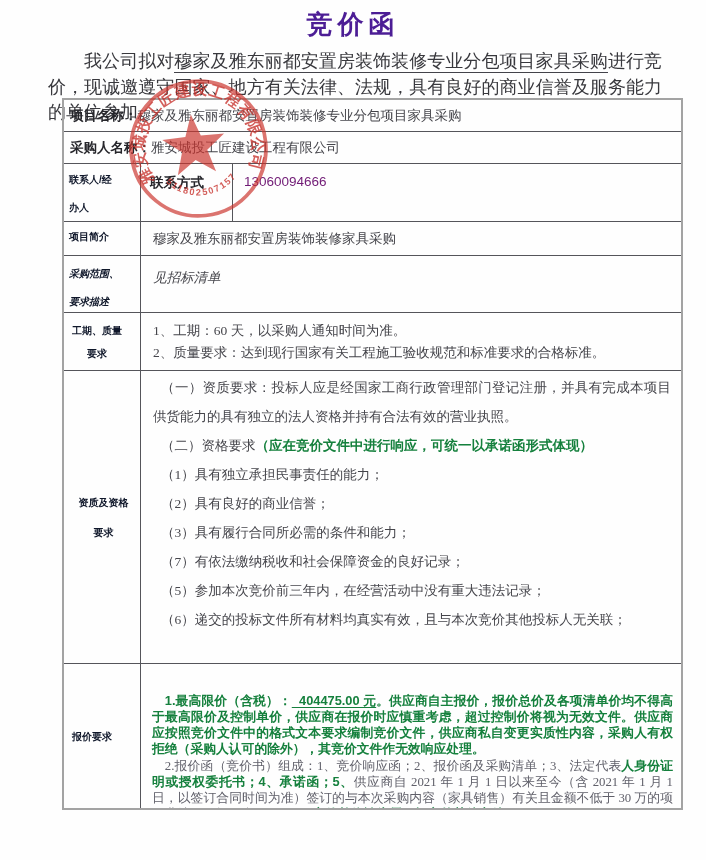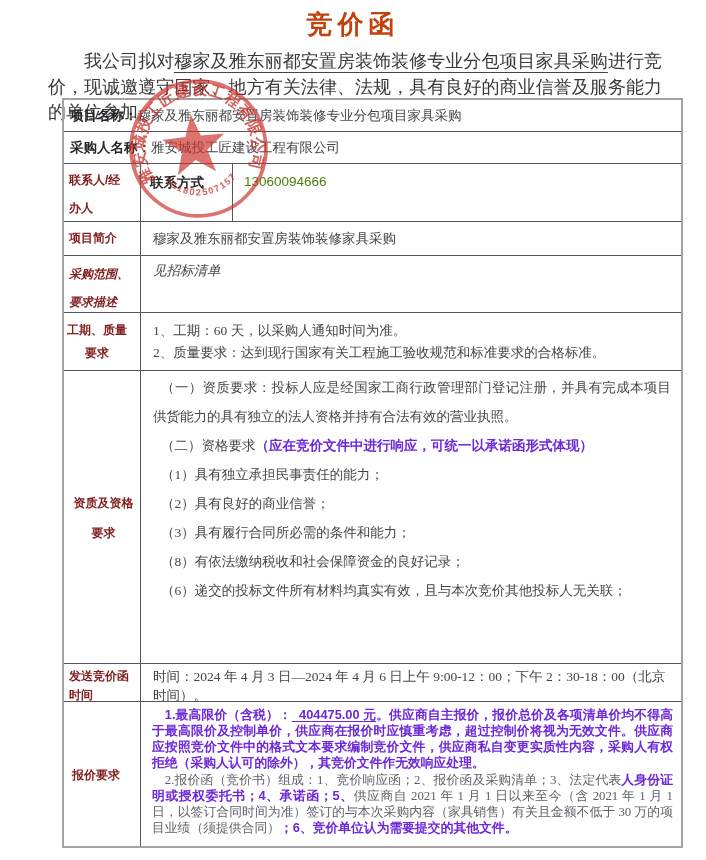--- a/index.html
+++ b/index.html
@@ -4,81 +4,81 @@
 <style>
   * { margin:0; padding:0; box-sizing:border-box; }
   html,body { background:#e9e9e9; }
   .page {
     position:relative; width:706px; height:860px; margin:0 auto;
     background:#fefefe; overflow:hidden; color:#3a3a3a;
     font-family:"Liberation Serif","DejaVu Serif",serif;
   }
   .title {
     margin-top:7px; text-align:center; font-size:26px; font-weight:bold;
-    letter-spacing:5px; color:#c2410c;
+    letter-spacing:5px; color:#4c1d95;
     font-family:"Liberation Serif","DejaVu Serif",serif;
   }
   .intro {
     margin:7px 44px 0 48px; font-size:18px; line-height:25.5px;
     text-align:justify; text-indent:2em; color:#38383d;
   }
   .u-line { border-bottom:1.4px solid #43434a; padding-bottom:1px; }
 
   
   .tbl {
     position:absolute; left:62px; top:98px; width:621px;
     border:2px solid #a3a3a3; font-size:13.5px;
   }
   .row { display:flex; border-top:1px solid #55555a; align-items:stretch; }
   .row:first-child { border-top:none; }
   .cell { overflow:hidden; }
   .lab {
     width:77px; flex:0 0 77px; border-right:1px solid #55555a;
-    font-weight:bold; color:#7f1d1d; padding:4px 2px 2px 5px;
+    font-weight:bold; color:#0f172a; padding:4px 2px 2px 5px;
     white-space:pre-line; font-family:"Liberation Sans","DejaVu Sans",sans-serif;
-    font-size:12px;
+    font-size:10px;
   }
   .val { flex:1 1 auto; padding:4px 8px 2px 12px; color:#45454b; }
   .full { flex:1 1 auto; padding:0 6px; display:flex; align-items:center; }
   .full .inlab { font-weight:bold; color:#26262b; font-family:"Liberation Sans","DejaVu Sans",sans-serif; }
   .full .inval { color:#45454b; }
 
   .r1 { height:31px; }
   .r2 { height:32px; }
   .r3 { height:58px; }
   .r4 { height:34px; }
   .r5 { height:57px;font-style:italic; }
   .r6 { height:58px; }
   .r7 { height:293px; }
   .r8 { height:38px; }
   .r9 { height:145px; }
 
   .r3 .lab { line-height:28px; padding-top:2px; }
   .c-contact   { width:149px; flex:0 0 149px; border-right:1px solid #55555a; padding:10px 4px 0 10px; color:#45454b; }
   .c-phone-lab { width:92px;  flex:0 0 92px;  border-right:1px solid #55555a; padding:10px 8px 0 9px;
                  font-weight:bold; color:#26262b; font-family:"Liberation Sans","DejaVu Sans",sans-serif; }
-  .c-phone     { flex:1 1 auto; padding:10px 4px 0 11px; color:#4d7c0f; font-family:"Liberation Sans","DejaVu Sans",sans-serif; }
+  .c-phone     { flex:1 1 auto; padding:10px 4px 0 11px; color:#701a75; font-family:"Liberation Sans","DejaVu Sans",sans-serif; }
 
   .r4 .lab { padding-top:8px; }
   .r4 .val { padding-top:8px; }
   .r5 .lab { line-height:28px; padding-top:4px; }
-  .r5 .val { padding-top:6px; }
+  .r5 .val { padding-top:6px;margin-top:7px; }
   .r6 .lab { text-align:center; line-height:23px; padding:6px 12px 0 2px; }
   .r6 .val { line-height:22px; padding-top:7px; }
   .r7 .lab { text-align:center; line-height:30px; display:flex; align-items:center; justify-content:center; }
   .r7 .val { padding:2px 10px 0 12px; }
   .r7 .val p { line-height:29px; text-indent:0.6em; text-align:justify; }
   .r8 .lab { line-height:19px; padding-top:3px; }
   .r8 .val { line-height:19px; padding-top:3px; }
   .r9 .lab { display:flex; align-items:center; padding-left:8px; }
-  .r9 .val { padding:5px 8px 0 11px; font-size:12.8px; }
+  .r9 .val { padding:5px 8px 0 11px; font-size:12.8px;margin-top:24px; }
   .r9 .val p { line-height:16px; text-indent:1em; text-align:justify; margin-bottom:1px; }
   b, .bold-seg {
     font-family:"Liberation Sans","DejaVu Sans",sans-serif;
-    font-weight:bold; color:#6d28d9;
+    font-weight:bold; color:#15803d;
   }
   .lt { color:#60606a; }
   .price-u { text-decoration:underline; text-underline-offset:2px; white-space:pre; }
 
   
   .stamp { position:absolute; left:127px; top:77px; width:143px; height:143px;
            opacity:.87; pointer-events:none; }
 </style>
 </head>
 <body>
@@ -134,31 +134,27 @@
 
     <div class="row r7">
       <div class="cell lab">资质及资格
 要求</div>
       <div class="cell val">
         <p>（一）资质要求：投标人应是经国家工商行政管理部门登记注册，并具有完成本项目供货能力的具有独立的法人资格并持有合法有效的营业执照。</p>
         <p><span>（二）资格要求</span><b>（应在竞价文件中进行响应，可统一以承诺函形式体现）</b></p>
         <p>（1）具有独立承担民事责任的能力；</p>
         <p>（2）具有良好的商业信誉；</p>
         <p>（3）具有履行合同所必需的条件和能力；</p>
-        <p>（8）有依法缴纳税收和社会保障资金的良好记录；</p>
+        <p>（7）有依法缴纳税收和社会保障资金的良好记录；</p>
+        <p>（5）参加本次竞价前三年内，在经营活动中没有重大违法记录；</p>
         <p>（6）递交的投标文件所有材料均真实有效，且与本次竞价其他投标人无关联；</p>
 
       </div>
     </div>
 
-    <div class="row r8">
-      <div class="cell lab">发送竞价函
-时间</div>
-      <div class="cell val">时间：2024 年 4 月 3 日—2024 年 4 月 6 日上午 9:00-12：00；下午 2：30-18：00（北京时间）。</div>
-    </div>
 
     <div class="row r9">
       <div class="cell lab">报价要求</div>
       <div class="cell val">
         <p><b>1.最高限价（含税）：</b><b class="price-u">  404475.00 元</b><b>。供应商自主报价，报价总价及各项清单价均不得高于最高限价及控制单价，供应商在报价时应慎重考虑，超过控制价将视为无效文件。供应商应按照竞价文件中的格式文本要求编制竞价文件，供应商私自变更实质性内容，采购人有权拒绝（采购人认可的除外），其竞价文件作无效响应处理。</b></p>
         <p><span class="lt">2.报价函（竞价书）组成：1、竞价响应函；2、报价函及采购清单；3、法定代表</span><b>人身份证明或授权委托书；4、承诺函；5、</b><span class="lt">供应商自 2021 年 1 月 1 日以来至今（含 2021 年 1 月 1 日，以签订合同时间为准）签订的与本次采购内容（家具销售）有关且金额不低于 30 万的项目业绩（须提供合同）</span><b>；6、竞价单位认为需要提交的其他文件。</b></p>
       </div>
     </div>
 
   </div>

